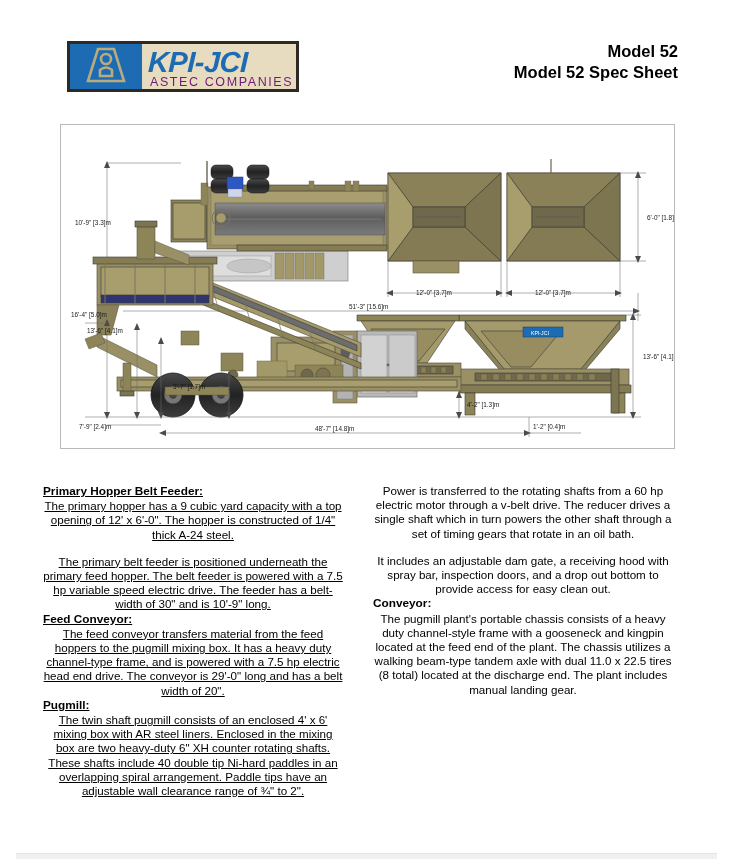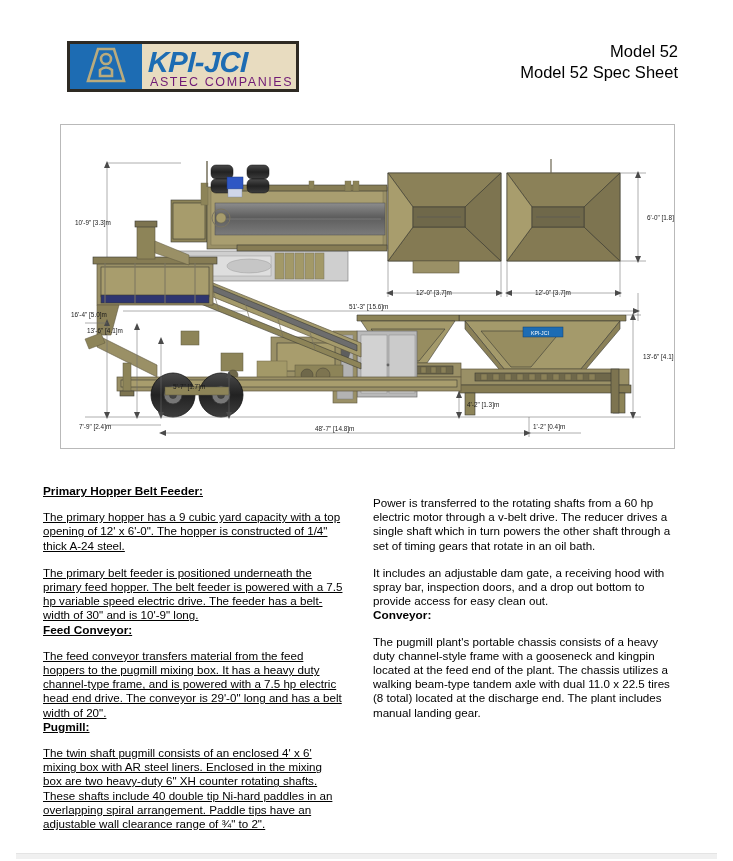--- a/index.html
+++ b/index.html
@@ -28,39 +28,39 @@
     color:#1d6cb3;font-family:"Liberation Sans", sans-serif;
     font-style:italic;transform:skewX(-2deg);
   }
   .logo-astec{
     position:absolute;left:8px;top:31px;
     font-size:12.5px;letter-spacing:1.6px;color:#701a75;
     font-family:"Liberation Sans", sans-serif;
   }
   .title-block{
     position:absolute;right:55px;top:41px;text-align:right;
-    font-weight:normal;font-size:16.5px;line-height:21px;color:#000;
+    font-weight:bold;font-size:16.5px;line-height:21px;color:#000;
   }
   .title-block div{white-space:nowrap;}
 
   
   .drawing{
     position:absolute;left:60px;top:124px;width:615px;height:325px;
     border:1px solid #b9b9b9;background:#ffffff;box-sizing:border-box;
     overflow:hidden;
   }
   .drawing svg{display:block;}
 
   
   .cols{position:absolute;left:0;top:484px;width:733px;}
   .col{position:absolute;width:300px;font-size:11.6px;line-height:14.2px;}
   .col-left{left:43px;text-decoration:underline;}
   .col-right{left:373px;}
   .sec-head{font-weight:bold;margin:0 0 1px 0;font-size:11.8px;}
-  .para{margin:12px 0 13px 0;text-align:left;}
+  .para{margin:0 0 13px 0;text-align:center;}
   .para:last-child{margin-bottom:0;}
 
   
   .footer-rule{
     position:absolute;left:16px;top:853px;width:701px;height:5px;
     background:#f0f0f0;border-top:1px solid #e4e4e4;
   }
 </style>
 </head>
 <body>

